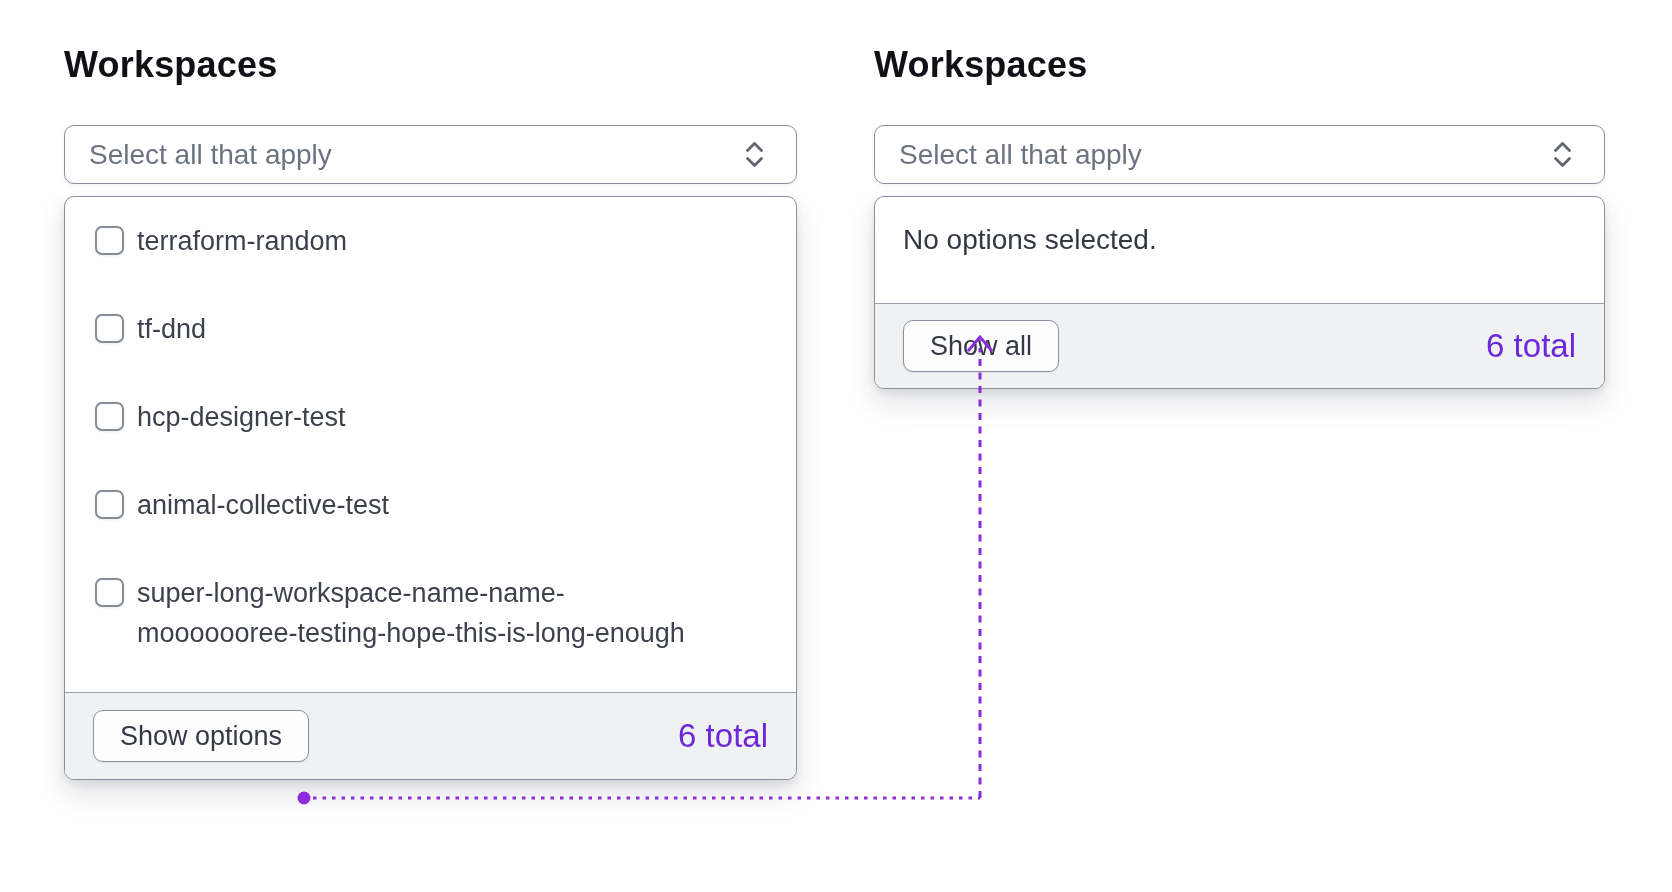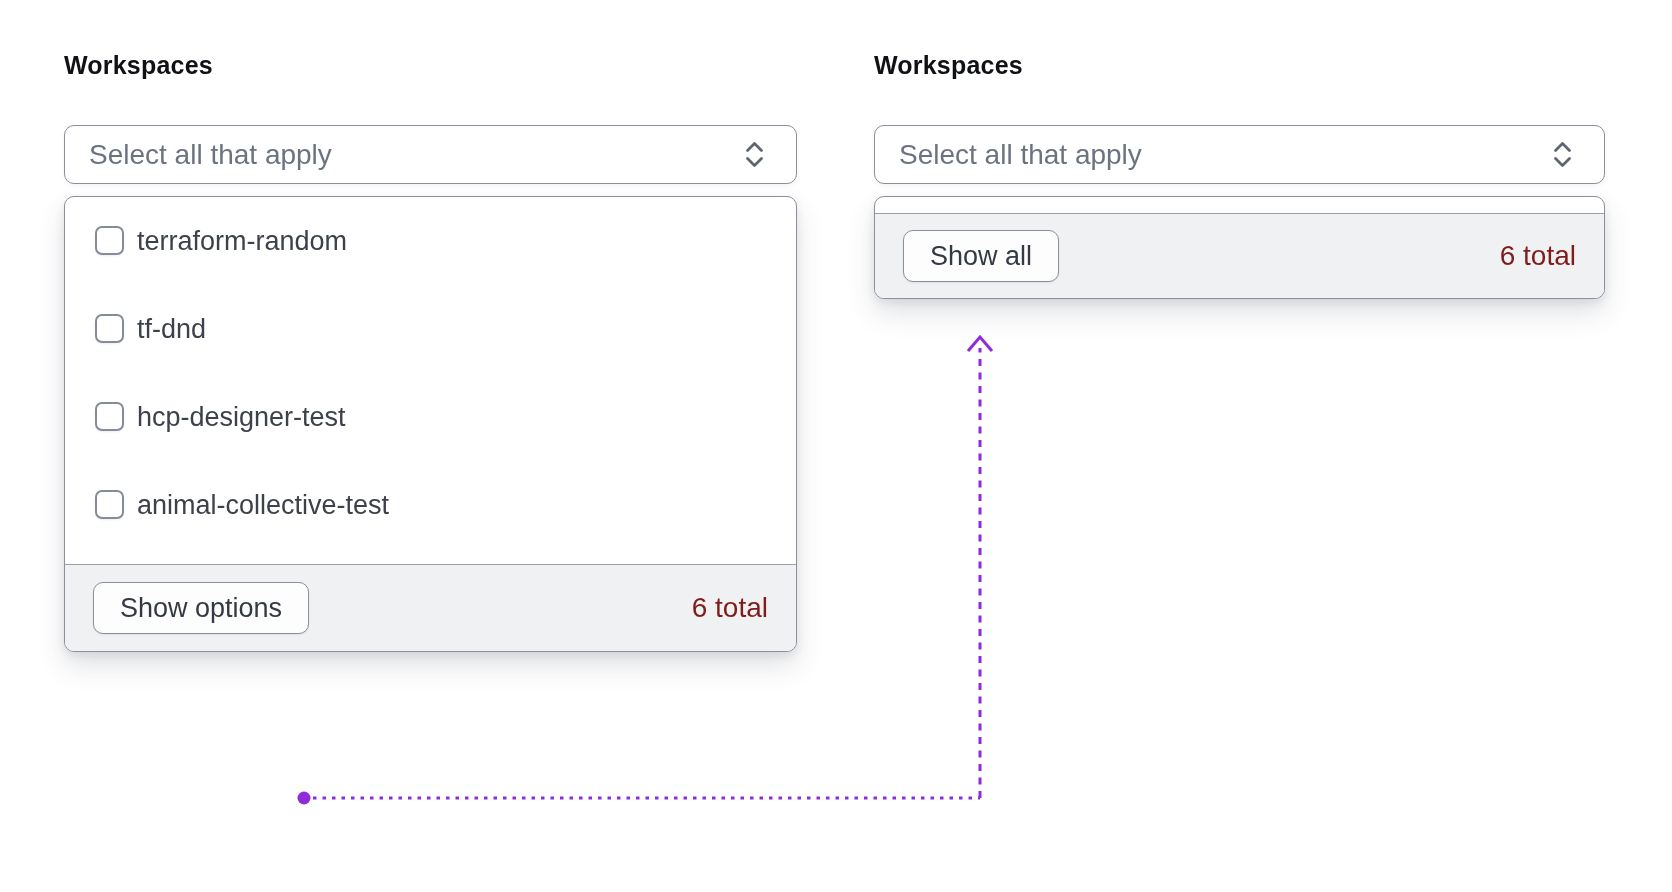--- a/index.html
+++ b/index.html
@@ -13,21 +13,21 @@
     width: 1672px;
     height: 892px;
     background: #ffffff;
     overflow: hidden;
   }
   .col { position: absolute; top: 48px; }
   .col-left  { left: 64px;  width: 733px; }
   .col-right { left: 874px; width: 731px; }
 
   .field-label {
-    font-size: 25px;
+    font-size: 36px;
     font-weight: 700;
     line-height: 34px;
     color: #0f1116;
     letter-spacing: 0.2px;
   }
 
   .select-toggle {
     margin-top: 43px;
     height: 59px;
     width: 100%;
@@ -104,22 +104,22 @@
     color: #343945;
     background: #fdfdfd;
     border: 1px solid var(--border-gray);
     border-radius: 10px;
     height: 52px;
     padding: 0 26px;
     box-shadow: 0 1px 2px rgba(20,25,40,0.08);
     cursor: pointer;
   }
   .total-count {
-    font-size: 28px;
-    color: #7f1d1d;
+    font-size: 33px;
+    color: #6d28d9;
   }
 
   .empty-message {
     padding: 23px 28px 27px 28px;
     font-size: 28px;
     line-height: 40px;
     color: #333845;
   }
 
   
@@ -165,40 +165,46 @@
           <span class="option-label">tf-dnd</span>
         </li>
           <li class="option-row">
           <span class="option-checkbox" role="checkbox" aria-checked="false"></span>
           <span class="option-label">hcp-designer-test</span>
         </li>
           <li class="option-row">
           <span class="option-checkbox" role="checkbox" aria-checked="false"></span>
           <span class="option-label">animal-collective-test</span>
         </li>
+          <li class="option-row">
+          <span class="option-checkbox" role="checkbox" aria-checked="false"></span>
+          <span class="option-label">super-long-workspace-name-name-
+mooooooree-testing-hope-this-is-long-enough</span>
+        </li>
         </ul>
       <div class="panel-footer">
         <button class="footer-button">Show options</button>
         <span class="total-count">6 total</span>
       </div>
     </div>
   </section>
 
   <section class="col col-right">
     <div class="field-label">Workspaces</div>
 
     <div class="select-toggle">
       <span class="select-placeholder">Select all that apply</span>
       <svg class="chevrons-icon" width="23" height="29" viewBox="0 0 23 29">
         <path d="M4.5 10.5 L11.5 3.5 L18.5 10.5"></path>
         <path d="M4.5 18.5 L11.5 25.5 L18.5 18.5"></path>
       </svg>
     </div>
 
     <div class="panel">
+      <div class="empty-message">No options selected.</div>
       <div class="panel-footer">
         <button class="footer-button">Show all</button>
         <span class="total-count">6 total</span>
       </div>
     </div>
   </section>
 
   <svg class="annotation-overlay" viewBox="0 0 1672 892">
     <circle class="annotation-dot" cx="304" cy="798" r="6.5"></circle>
     <line class="annotation-line dotted" x1="313" y1="798" x2="980" y2="798"></line>

